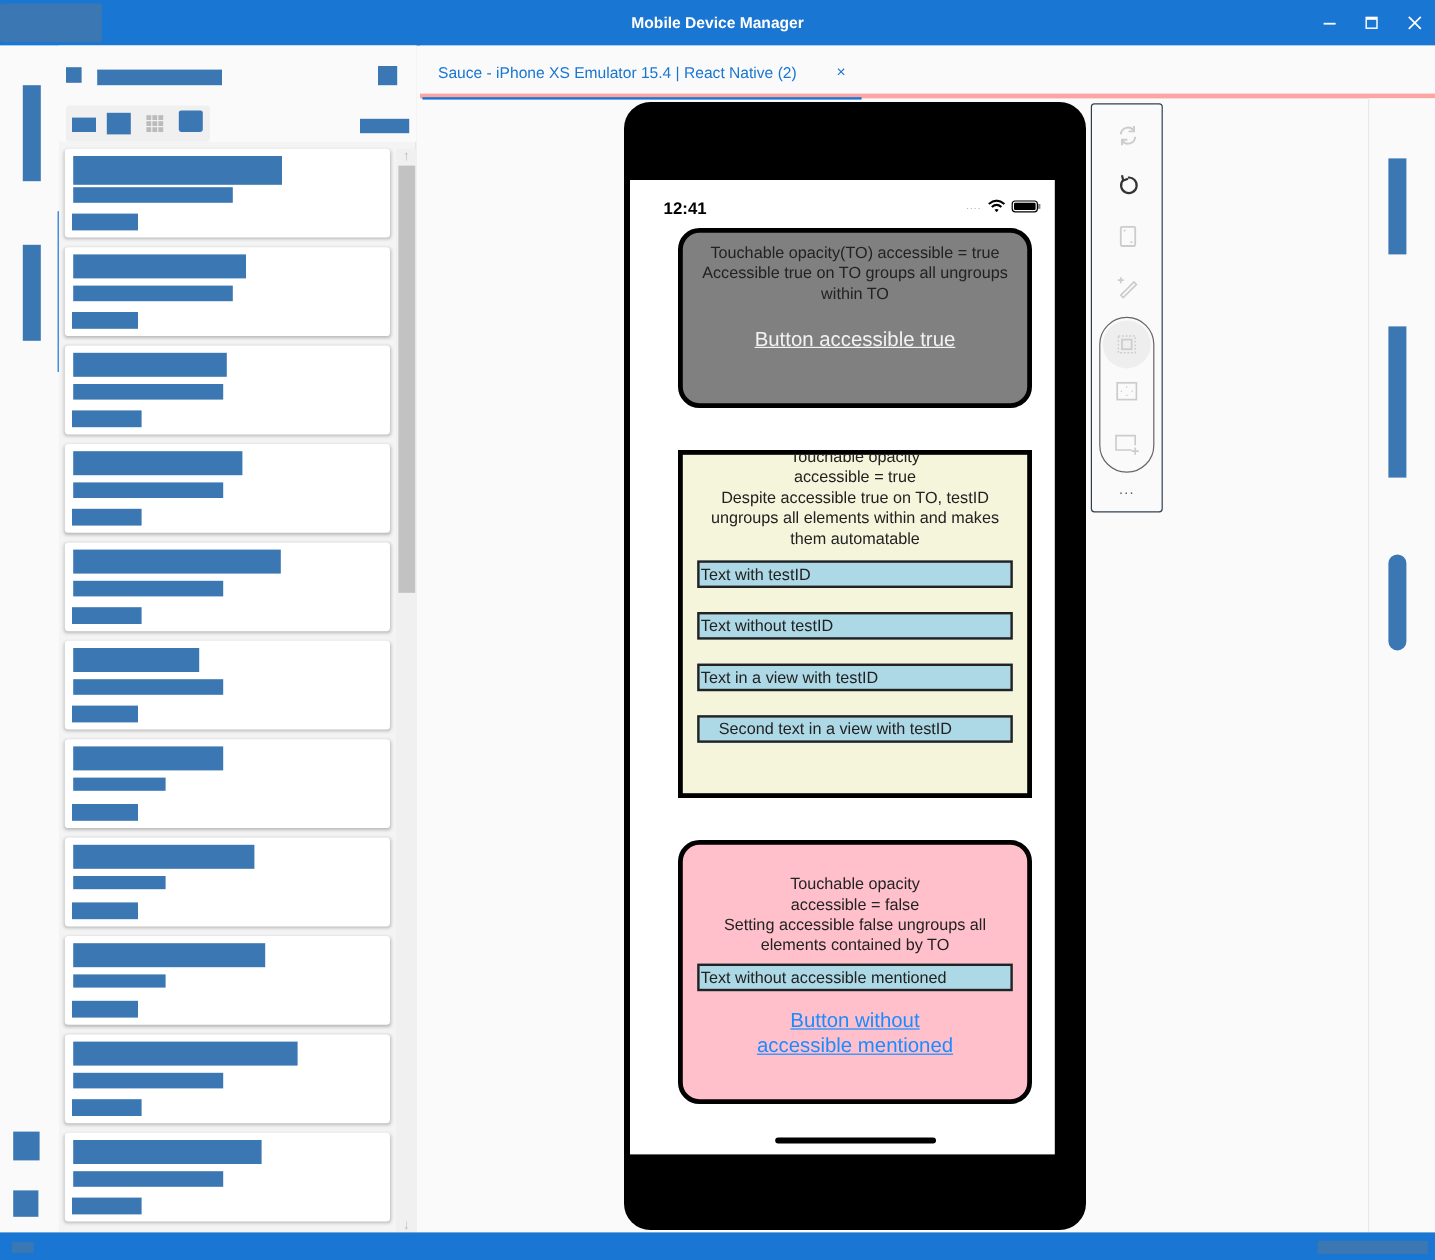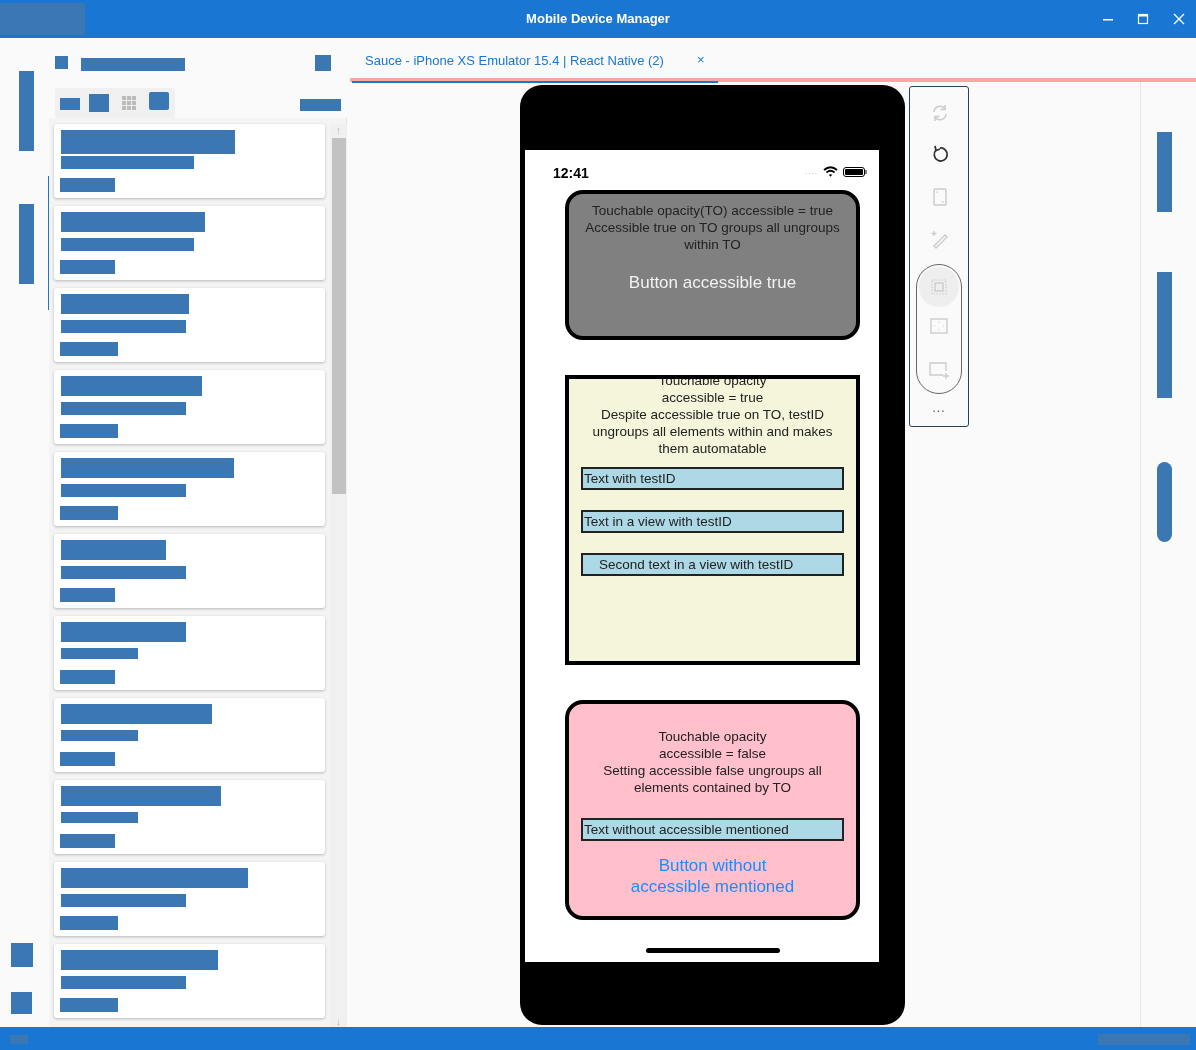--- a/index.html
+++ b/index.html
@@ -45,21 +45,21 @@
   .battery { width: 22px; height: 10px; border: 1px solid #000; border-radius: 3px; padding: 1px; position: relative; }
   .battery::before { content: ""; display: block; width: 100%; height: 100%; background: #000; border-radius: 1px; }
   .battery::after { content: ""; position: absolute; right: -3px; top: 2px; width: 2px; height: 4px; background: #888; }
 
   .box { position: absolute; left: 40px; width: 295px; border: 4px solid #000; text-align: center; color: #222; font-size: 13.5px; line-height: 17px; overflow: hidden; }
   .box1 { top: 40px; height: 150px; background: #808080; border-radius: 18px; }
   .box2 { top: 225px; height: 290px; background: #f5f5dc; border-radius: 0; }
   .box3 { top: 550px; height: 220px; background: #ffc0cb; border-radius: 18px; }
   .box .desc { padding: 0 8px; }
   .field { margin: 0 12px; height: 23px; border: 2px solid #222; background: #add8e6; text-align: left; font-size: 13.5px; line-height: 19px; padding-left: 1px; color: #222; cursor: pointer; }
-  .btn-text { font-size: 17px; line-height: 21px; cursor: pointer; }
+  .btn-text { font-size: 17px; line-height: 21px; cursor: pointer; text-decoration: underline; }
   .home-indicator { position: absolute; left: 121px; top: 798px; width: 134px; height: 5px; background: #000; border-radius: 3px; }
 
   .toolbox { position: absolute; left: 909px; top: 86px; width: 60px; height: 341px; border: 1px solid #304050; border-radius: 3px; background: #fafafa; }
   .tool { position: absolute; left: 18px; width: 24px; height: 24px; display: flex; align-items: center; justify-content: center; cursor: pointer; }
   .tool-group { position: absolute; left: 6px; top: 177px; width: 46px; height: 130px; border: 1px solid #666; border-radius: 23px; }
   .tool-group .sel-bg { position: absolute; left: 2px; top: 2px; width: 40px; height: 40px; border-radius: 20px; background: #eeeeee; }
   .more { position: absolute; left: 0; width: 58px; top: 314px; text-align: center; font-size: 12px; color: #555; letter-spacing: 1px; cursor: pointer; }
 </style>
 </head>
 <body>
@@ -217,31 +217,32 @@
       <div class="btn-text" style="color:#f2f2f2; margin-top:19px;">Button accessible true</div>
     </div>
 
     <div class="box box2">
       <div class="desc" style="margin-top:-7px;">
           <div>Touchable opacity</div>
           <div>accessible = true</div>
           <div>Despite accessible true on TO, testID ungroups all elements within and makes them automatable</div>
         </div>
       <div class="field" style="margin-top:10px;">Text with testID</div>
+      <div class="field" style="margin-top:20px;">Text without testID</div>
       <div class="field" style="margin-top:20px;">Text in a view with testID</div>
       <div class="field" style="margin-top:20px;padding-left:16px;">Second text in a view with testID</div>
     </div>
 
     <div class="box box3">
       <div class="desc" style="margin-top:24px;">
           <div>Touchable opacity</div>
           <div>accessible = false</div>
           <div>Setting accessible false ungroups all elements contained by TO</div>
         </div>
-      <div class="field" style="margin-top:22px;">Text without accessible mentioned</div>
+      <div class="field" style="margin-top:7px;">Text without accessible mentioned</div>
       <div class="btn-text" style="color:#1a8cff; margin-top:14px; padding:0 51px;">Button without accessible mentioned</div>
     </div>
 
     <div class="home-indicator"></div>
   </div>
 </div>
 
 <div class="toolbox">
   <div class="tool" style="top:14px;">
     <svg width="20" height="20" viewBox="0 0 20 20">

